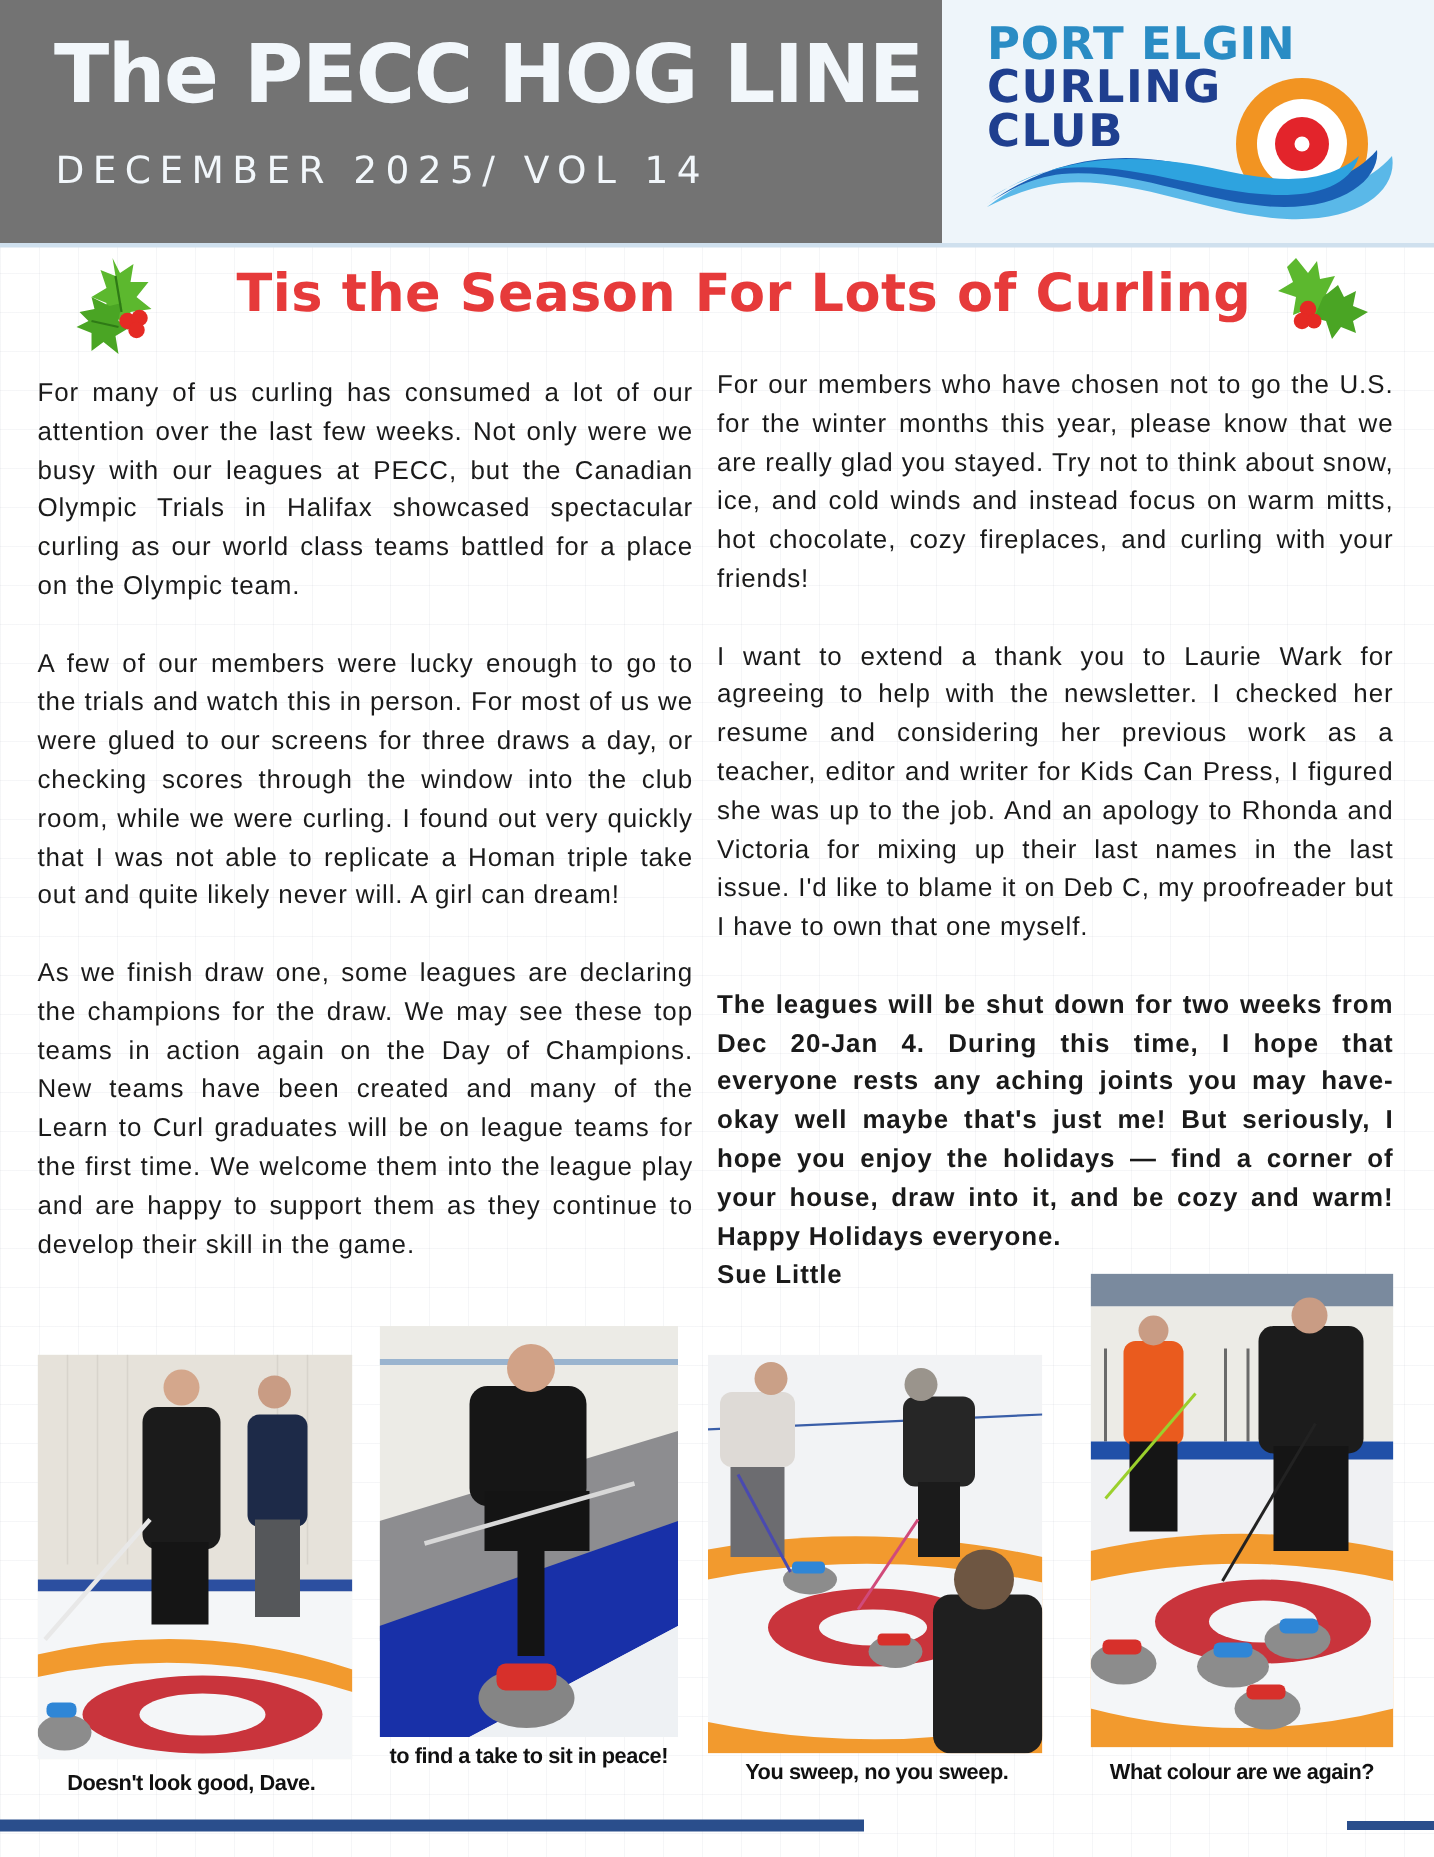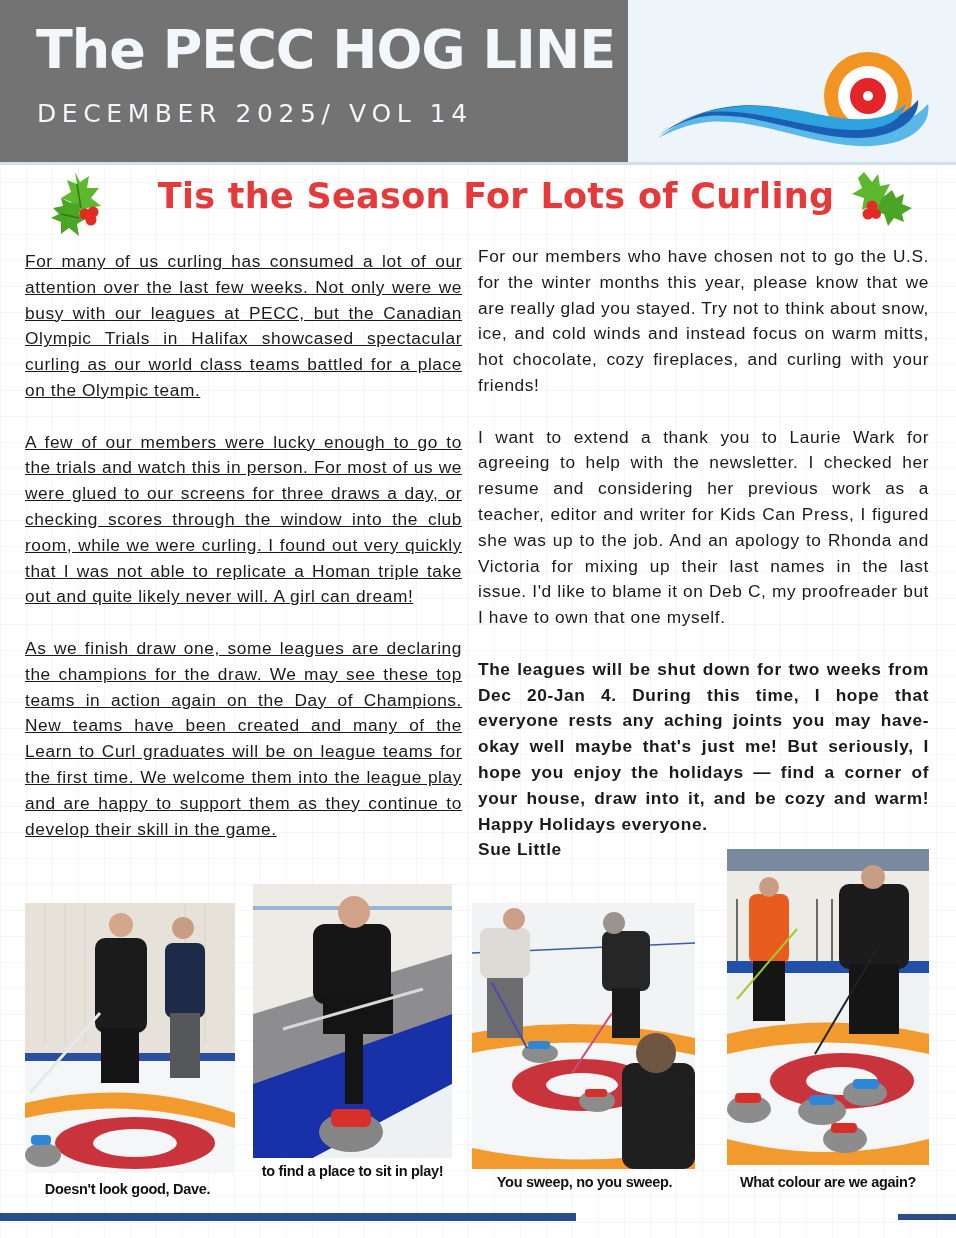--- a/index.html
+++ b/index.html
@@ -51,21 +51,21 @@
   }
   .holly { position: absolute; }
   .holly-left { left: 47px; top: 168px; }
   .holly-right { left: 842px; top: 168px; }
 
   
   .col {
     position: absolute; font-size: 17.3px; line-height: 25.8px;
     text-align: justify; letter-spacing: 0.6px; color: #1a1a1a;
   }
-  .col-left { left: 25px; top: 249px; width: 437px; text-decoration: underline; }
+  .col-left { left: 25px; top: 249px; width: 437px; }
   .col-right { left: 478px; top: 244px; width: 451px; }
   .col p { margin-bottom: 25.8px; }
   .col p.tight { margin-bottom: 0; }
   .col .sig { font-weight: bold; }
 
   
   .photo { position: absolute; overflow: hidden; }
   .photo svg { display: block; }
   .caption {
     position: absolute; text-align: center; font-family: "Liberation Sans", sans-serif;
@@ -92,20 +92,25 @@
 <div class="logo-box">
   <svg class="logo-svg" width="328" height="162" viewBox="0 0 328 162">
     <circle cx="240" cy="96" r="44" fill="#f29422"></circle>
     <circle cx="240" cy="96" r="30" fill="#ffffff"></circle>
     <circle cx="240" cy="96" r="18" fill="#e3242b"></circle>
     <circle cx="240" cy="96" r="5" fill="#ffffff"></circle>
     <path d="M30 138 C 80 100, 130 100, 180 116 C 220 128, 270 138, 300 104 C 304 126, 280 148, 230 146 C 180 144, 130 118, 80 122 C 60 124, 42 132, 30 138 Z" fill="#5ab8e8"></path>
     <path d="M30 136 C 80 100, 130 100, 180 114 C 220 124, 262 132, 290 100 C 292 118, 270 138, 228 138 C 180 138, 130 112, 80 116 C 60 118, 42 128, 30 136 Z" fill="#1a5fb4"></path>
     <path d="M32 132 C 80 102, 130 102, 180 112 C 216 120, 252 126, 278 104 C 272 124, 250 130, 226 130 C 180 130, 130 108, 82 112 C 62 114, 46 124, 32 132 Z" fill="#2ea3df"></path>
   </svg>
+  <div class="logo-text">
+    <div class="logo-line1">PORT ELGIN</div>
+    <div class="logo-line2">CURLING</div>
+    <div class="logo-line3">CLUB</div>
+  </div>
 </div>
 <div class="header-line"></div>
 
 <svg class="holly holly-left" width="62" height="72" viewBox="0 0 62 72">
   <path d="M28 4 L33 14 L42 8 L40 20 L52 20 L44 30 L54 38 L40 40 L38 52 L30 42 L22 46 L24 34 L14 30 L24 24 L20 12 L30 16 Z" fill="#5cb82e"></path>
   <path d="M6 40 L16 38 L14 30 L26 36 L34 34 L32 46 L40 50 L30 56 L32 68 L22 60 L14 66 L14 54 L4 50 L12 46 Z" fill="#4aa524"></path>
   <path d="M30 16 L34 40 M14 46 L32 50" stroke="#2f7a16" stroke-width="1.5" fill="none"></path>
   <circle cx="38" cy="46" r="5.5" fill="#e52a24"></circle>
   <circle cx="46" cy="44" r="5.5" fill="#e52a24"></circle>
   <circle cx="44" cy="52" r="5.5" fill="#e52a24"></circle>
@@ -174,21 +179,21 @@
     <rect x="60" y="40" width="78" height="80" rx="12" fill="#161616"></rect>
     <rect x="70" y="110" width="70" height="40" fill="#141414"></rect>
     <rect x="92" y="150" width="18" height="70" fill="#141414"></rect>
     <circle cx="101" cy="28" r="16" fill="#d1a287"></circle>
     <line x1="30" y1="145" x2="170" y2="105" stroke="#d8d8d8" stroke-width="3"></line>
     <ellipse cx="98" cy="248" rx="32" ry="20" fill="#858585"></ellipse>
     <rect x="78" y="225" width="40" height="18" rx="6" fill="#d7302b"></rect>
   </svg>
 </div>
 <div class="caption" style="left:240px; top:1160px; width:225px;">
-  <div>to find a place to sit in play!</div>
+  <div>to find a take to sit in peace!</div>
 </div>
 
 <div class="photo" style="left:472px; top:903px; width:223px; height:266px;">
   <svg width="223" height="266" viewBox="0 0 223 266">
     <rect width="223" height="266" fill="#f2f3f5"></rect>
     <line x1="0" y1="50" x2="223" y2="40" stroke="#3a5ea8" stroke-width="1.5"></line>
     <path d="M0 130 Q110 110 223 135 L223 266 L0 266 Z" fill="#f29a2e"></path>
     <path d="M0 150 Q110 128 223 152 L223 245 Q110 268 0 245 Z" fill="#f4f6f8"></path>
     <ellipse cx="110" cy="182" rx="70" ry="26" fill="#c9343c"></ellipse>
     <ellipse cx="110" cy="182" rx="36" ry="12" fill="#f4f6f8"></ellipse>

